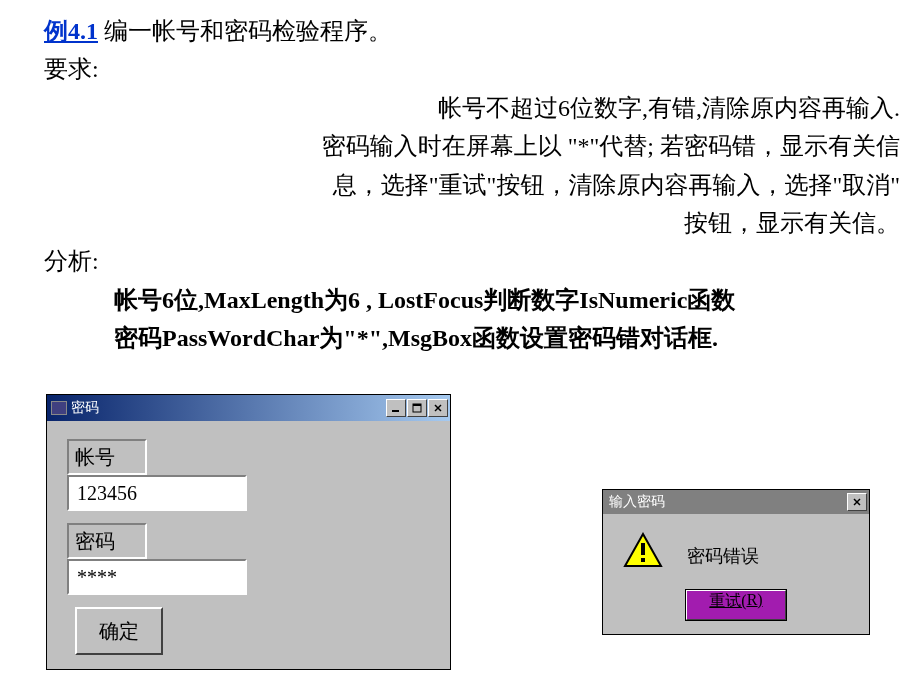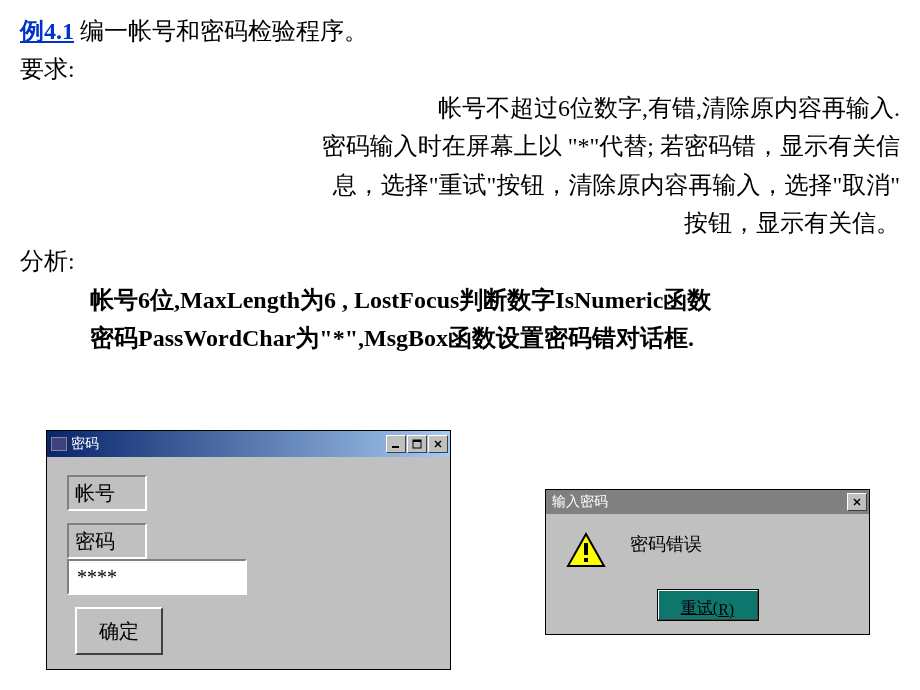--- a/index.html
+++ b/index.html
@@ -6,21 +6,21 @@
     body {
       width: 920px;
       height: 690px;
       background: #ffffff;
       font-family: "SimSun", "宋体", serif;
       font-size: 24px;
       color: #000;
       padding: 12px 20px 0 20px;
       position: relative;
     }
-    .line { line-height: 1.6; }
+    .line { line-height: 1.6; margin-left: 24px; }
     .link {
       color: #0033cc;
       text-decoration: underline;
       font-weight: bold;
     }
     .indent1 { padding-left: 50px; text-align: right; }
     .indent2 { padding-left: 70px; font-weight: bold; }
     .dialogs {
       position: absolute;
       bottom: 20px;
@@ -123,41 +123,41 @@
       justify-content: center;
       font-size: 20px;
       margin-left: 8px;
     }
 
     
     .win2 {
       position: absolute;
       right: 20px;
       bottom: 35px;
-      width: 325px;
+      width: 268px;
       border: 1px solid #000;
       background: #c0c0c0;
     }
     .titlebar2 {
       height: 24px;
       background: #808080;
       display: flex;
       align-items: center;
       padding: 0 2px 0 6px;
       color: #fff;
       font-size: 14px;
       font-family: sans-serif;
     }
     .titlebar2 .spacer { flex: 1; }
     .msg-body {
       padding: 18px 20px 14px 20px;
     }
     .msg-top {
       display: flex;
-      align-items: flex-start;
+      align-items: flex-end;
       margin-bottom: 22px;
     }
     .warn-icon {
       width: 40px;
       height: 36px;
       margin-right: 24px;
       flex-shrink: 0;
     }
     .msg-text {
       font-size: 18px;
@@ -167,23 +167,23 @@
       justify-content: center;
       gap: 24px;
     }
     .msg-btn {
       width: 100px;
       height: 30px;
       border-top: 1px solid #fff;
       border-left: 1px solid #fff;
       border-right: 1px solid #404040;
       border-bottom: 1px solid #404040;
-      background: #0f766e;
-      display: flex;
-      align-items: flex-end;
+      background: #a21caf;
+      display: flex;
+      align-items: flex-start;
       justify-content: center;
       font-size: 16px;
       text-decoration: underline;
     }
     .msg-btn.default {
       outline: 1px solid #000;
     }
     .msg-btn .ul { text-decoration: underline; }
   </style>
 </head>
@@ -222,20 +222,21 @@
       <span class="winbtn">
         <svg width="10" height="10">
             <line x1="2" y1="2" x2="8" y2="8" stroke="#000" stroke-width="1.5"></line>
             <line x1="8" y1="2" x2="2" y2="8" stroke="#000" stroke-width="1.5"></line>
           </svg>
       </span>
     </div>
     <div class="form-body">
       <div class="row">
         <div class="label-box">帐号</div>
+        <div class="input-box">123456</div>
       </div>
       <div class="row">
         <div class="label-box">密码</div>
         <div class="input-box">****</div>
       </div>
       <div class="ok-btn">确定</div>
     </div>
   </div>
 
   <div class="win2">

